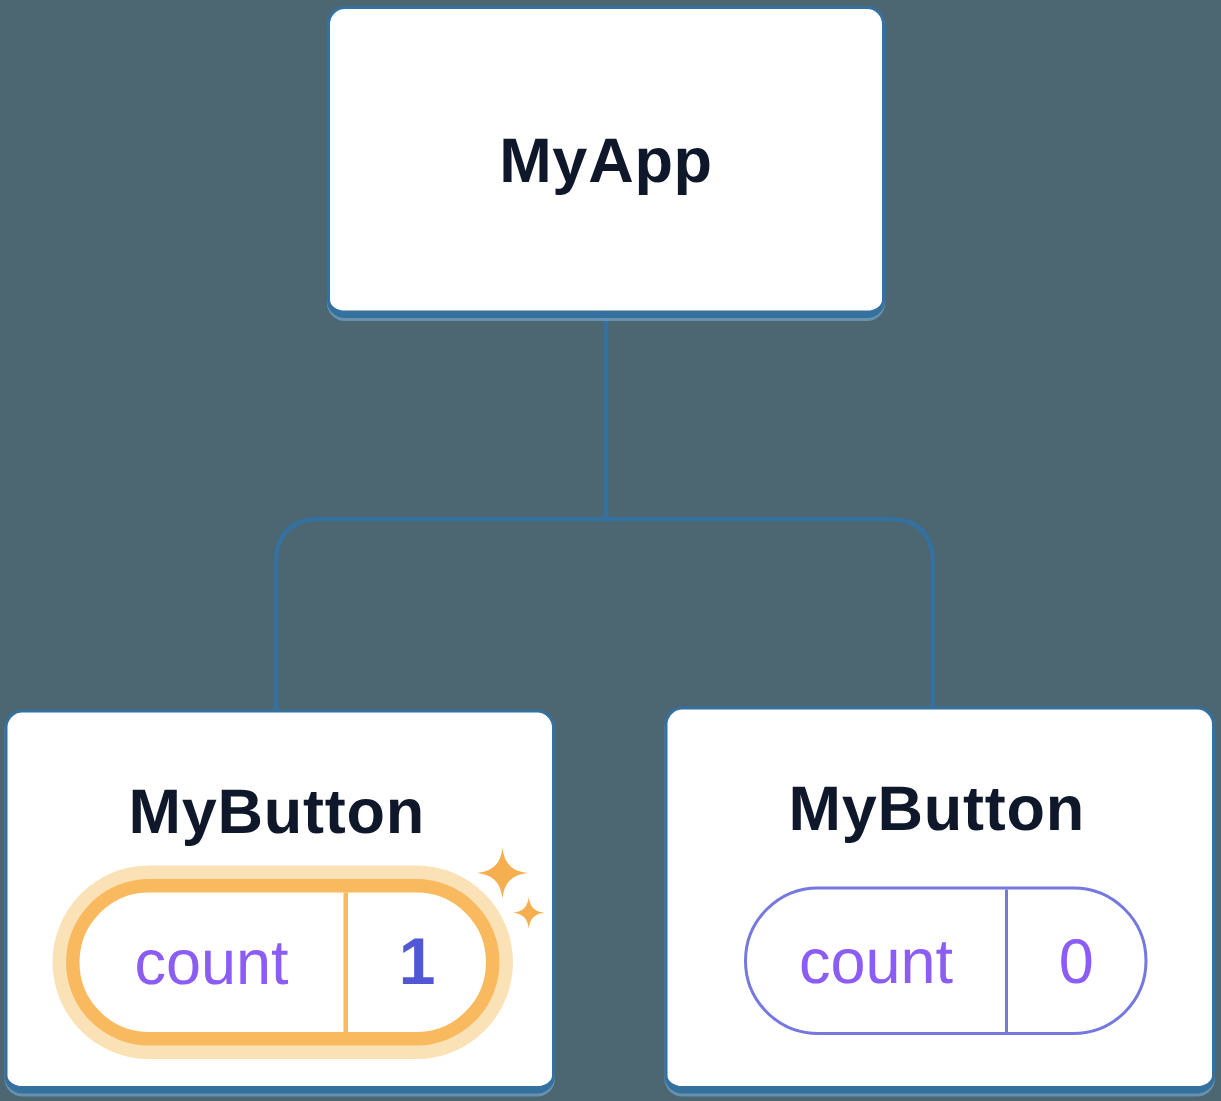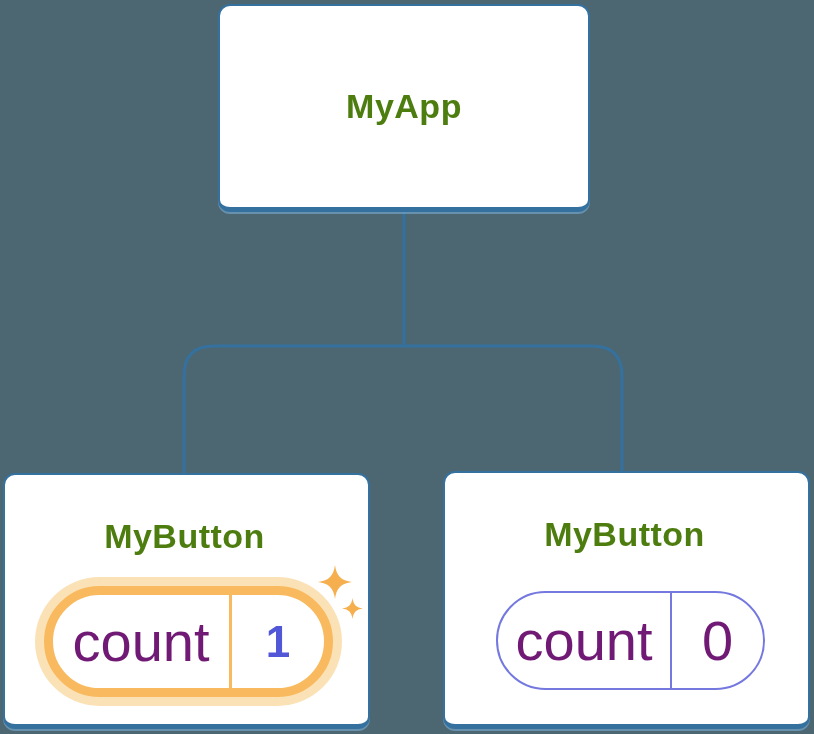--- a/index.html
+++ b/index.html
@@ -18,22 +18,22 @@
     border-bottom-width:5px;
     border-radius:12px;
     box-shadow:0 2px 0 rgba(120,168,204,0.65);
     box-sizing:border-box;
     z-index:1;
   }
   .card-root{left:218px;top:4px;width:372px;height:208px;display:flex;align-items:center;justify-content:center;}
   .card-child-left{left:3px;top:473px;width:367px;height:256px;}
   .card-child-right{left:443px;top:471px;width:367px;height:258px;}
   .node-title{
-    color:#4d7c0f;
-    font-size:34px;
+    color:#0f172a;
+    font-size:42px;
     font-weight:600;
     letter-spacing:0.5px;
     text-align:center;
   }
   .child-title{position:absolute;left:0;right:4px;top:42px;}
   .pill{
     position:absolute;
     background:#ffffff;
     box-sizing:border-box;
     display:flex;
@@ -46,22 +46,22 @@
     border-radius:70px;
     box-shadow:0 0 0 9px #FBE2B6;
   }
   .pill-plain{
     left:51px;top:118px;width:269px;height:99px;
     border:2.5px solid #7478DF;
     border-radius:60px;
   }
   .pill-key,.pill-value{
     display:flex;align-items:center;justify-content:center;
-    color:#701a75;
-    font-size:56px;
+    color:#8b5cf6;
+    font-size:42px;
   }
   .pill-key{flex:1;}
   .pill-highlighted .pill-value{
     width:92px;
     border-left:3px solid #F9BA5F;
     font-weight:700;
     color:#5157D6;
     font-size:44px;
   }
   .pill-plain .pill-value{

